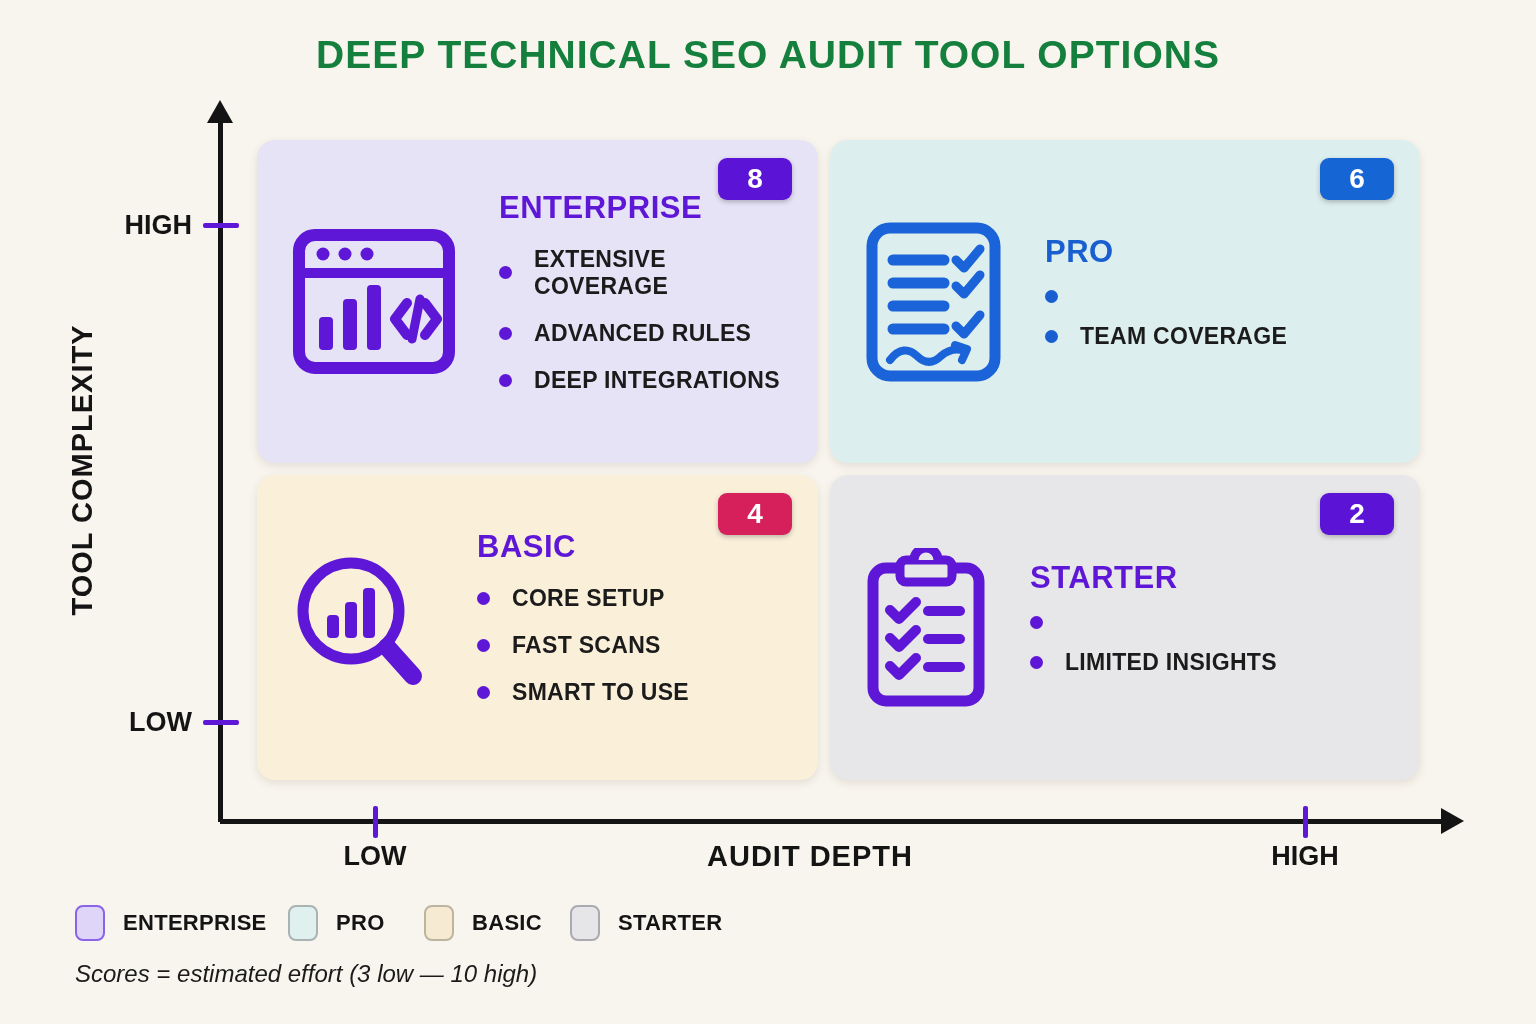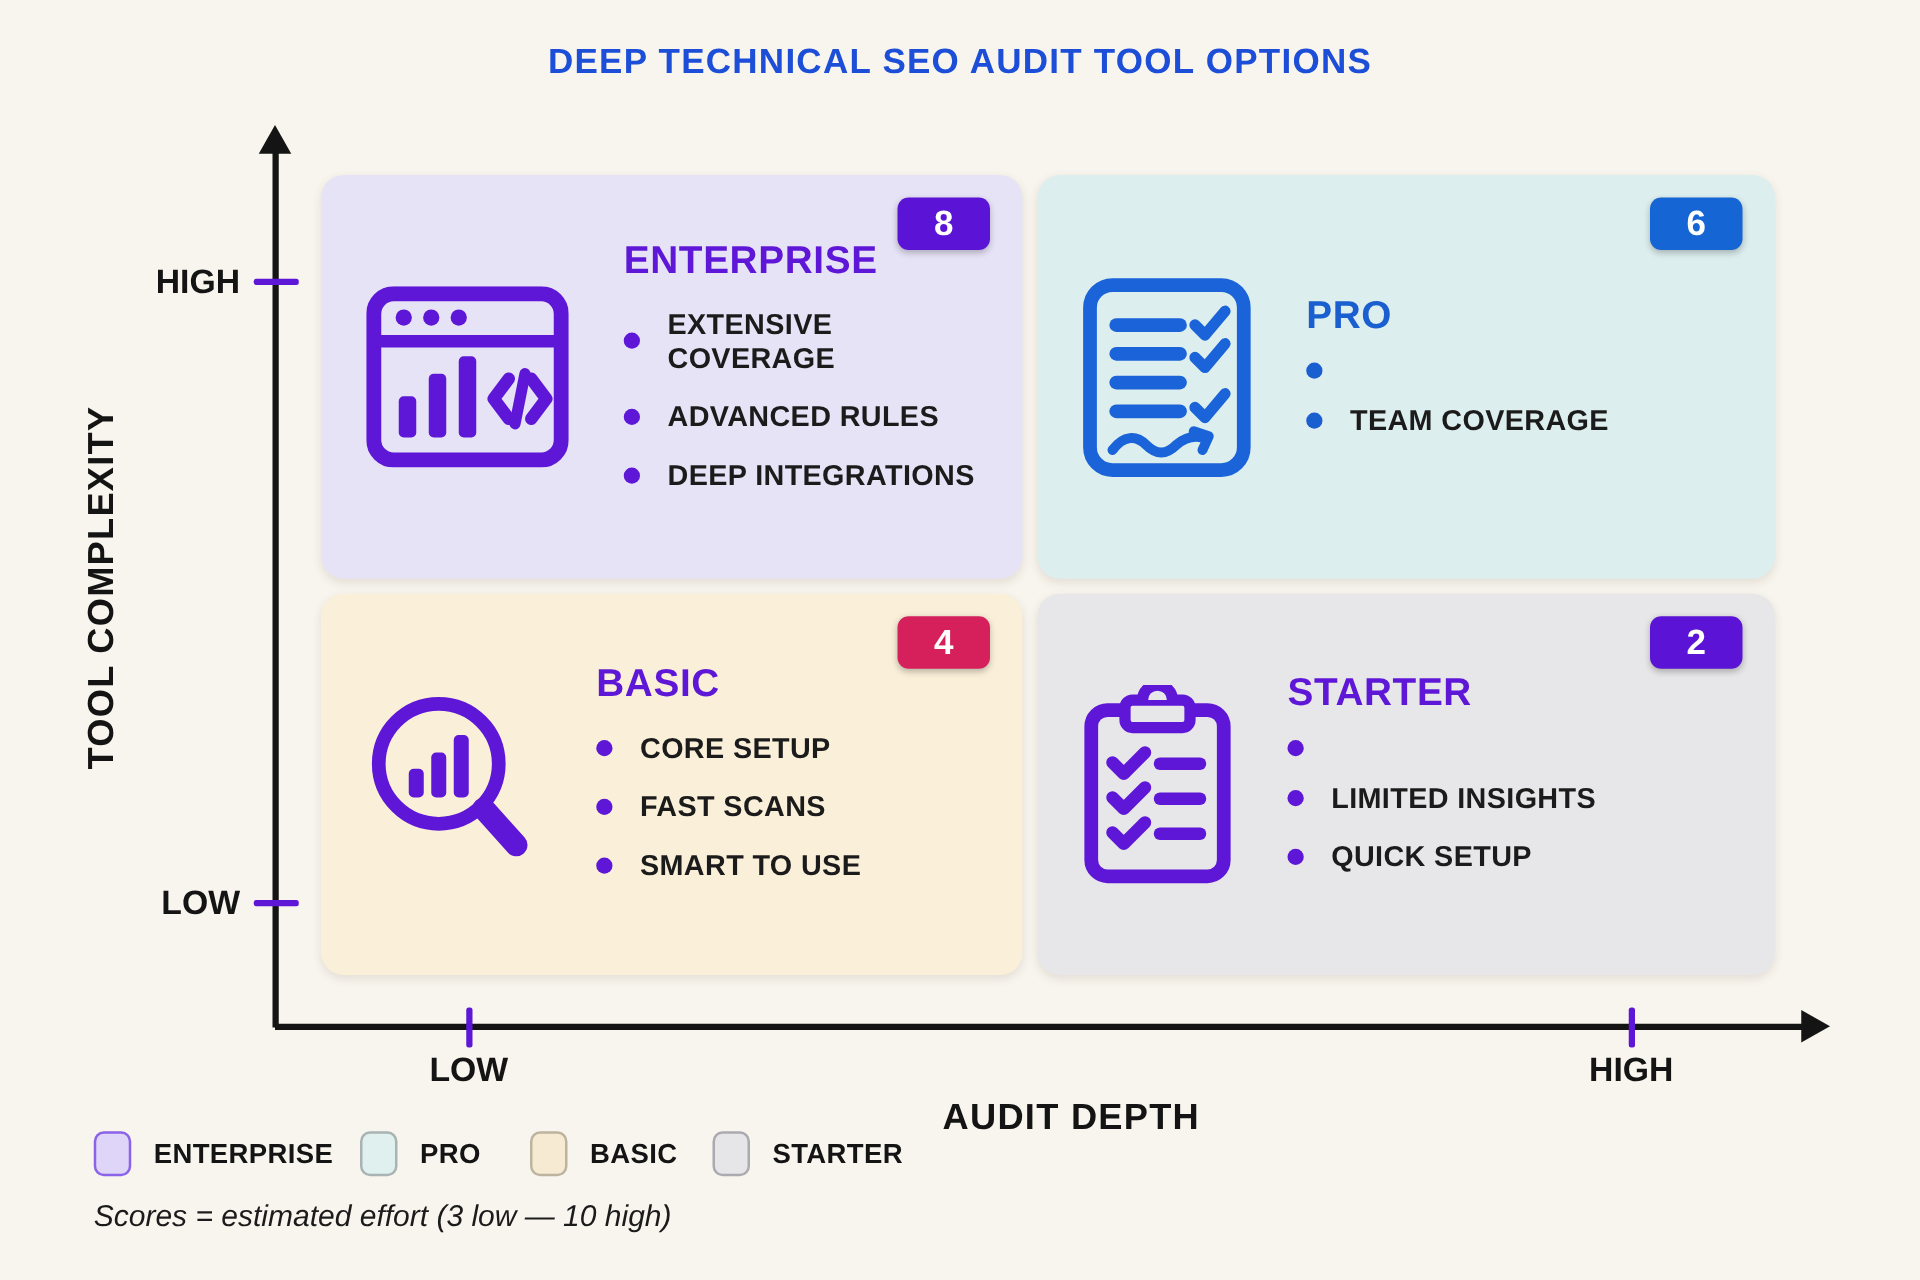--- a/index.html
+++ b/index.html
@@ -4,21 +4,21 @@
 <style>
   html,body{margin:0;padding:0;}
   body{
     width:1536px;height:1024px;position:relative;overflow:hidden;
     background:#f8f5ee;
     font-family:"Liberation Sans",sans-serif;
     color:#141414;
   }
   .main-title{
     position:absolute;top:33px;left:0;width:100%;
-    text-align:center;font-size:28px;font-weight:bold;letter-spacing:1px;color:#1d4ed8;
+    text-align:center;font-size:39px;font-weight:bold;letter-spacing:1px;color:#15803d;
   }
   
   .y-axis-line{position:absolute;left:218px;top:112px;width:5px;height:710px;background:#141414;}
   .y-arrow{position:absolute;left:207px;top:100px;width:0;height:0;
     border-left:13px solid transparent;border-right:13px solid transparent;border-bottom:23px solid #141414;}
   .x-axis-line{position:absolute;left:220px;top:819px;width:1224px;height:5px;background:#141414;}
   .x-arrow{position:absolute;left:1441px;top:808px;width:0;height:0;
     border-top:13px solid transparent;border-bottom:13px solid transparent;border-left:23px solid #141414;}
   .tick{position:absolute;background:#5e17d6;border-radius:2px;}
   .tick-y{width:36px;height:5px;}
@@ -27,21 +27,21 @@
   .tick-x{width:5px;height:32px;}
   .tick-x.low{left:373px;top:806px;}
   .tick-x.high{left:1303px;top:806px;}
   .axis-word{font-weight:bold;}
   .y-high{position:absolute;left:108px;top:210px;width:84px;text-align:right;font-size:27px;}
   .y-low{position:absolute;left:108px;top:707px;width:84px;text-align:right;font-size:27px;}
   .y-title{position:absolute;left:82px;top:470px;transform:translate(-50%,-50%) rotate(-90deg);
     font-size:29px;white-space:nowrap;letter-spacing:1px;}
   .x-low{position:absolute;left:325px;top:841px;width:100px;text-align:center;font-size:27px;}
   .x-high{position:absolute;left:1255px;top:841px;width:100px;text-align:center;font-size:27px;}
-  .x-title{position:absolute;left:660px;top:840px;width:300px;text-align:right;font-size:29px;letter-spacing:1px;margin-top:38px;}
+  .x-title{position:absolute;left:660px;top:840px;width:300px;text-align:center;font-size:29px;letter-spacing:1px;}
   
   .card{position:absolute;border-radius:18px;box-shadow:0 3px 8px rgba(80,65,40,0.12);
     display:flex;align-items:center;padding:0 36px;box-sizing:border-box;}
   .card-tl{left:257px;top:140px;width:561px;height:323px;background:#e7e3f7;}
   .card-tr{left:830px;top:140px;width:590px;height:323px;background:#ddeeee;}
   .card-bl{left:257px;top:475px;width:561px;height:305px;background:#faf0da;}
   .card-br{left:830px;top:475px;width:590px;height:305px;background:#e7e7e9;}
   .badge{position:absolute;top:18px;right:26px;width:74px;height:42px;border-radius:9px;
     color:#fff;font-size:28px;font-weight:bold;display:flex;align-items:center;justify-content:center;
     box-shadow:0 2px 5px rgba(0,0,0,0.25);}
@@ -205,24 +205,20 @@
     <div class="content">
       <h2 class="card-title purple-text">STARTER</h2>
       <ul class="bullets">
         <li>
             <span class="dot dot-purple"></span>
           </li>
         <li>
             <span class="dot dot-purple"></span>
             <span>LIMITED INSIGHTS</span>
           </li>
-        <li>
-            <span class="dot dot-purple"></span>
-            <span>QUICK SETUP</span>
-          </li>
       </ul>
     </div>
   </div>
 
   <div class="legend-item li-1">
     <span class="swatch swatch-enterprise"></span>
     <span class="legend-label">ENTERPRISE</span>
   </div>
   <div class="legend-item li-2">
     <span class="swatch swatch-pro"></span>

